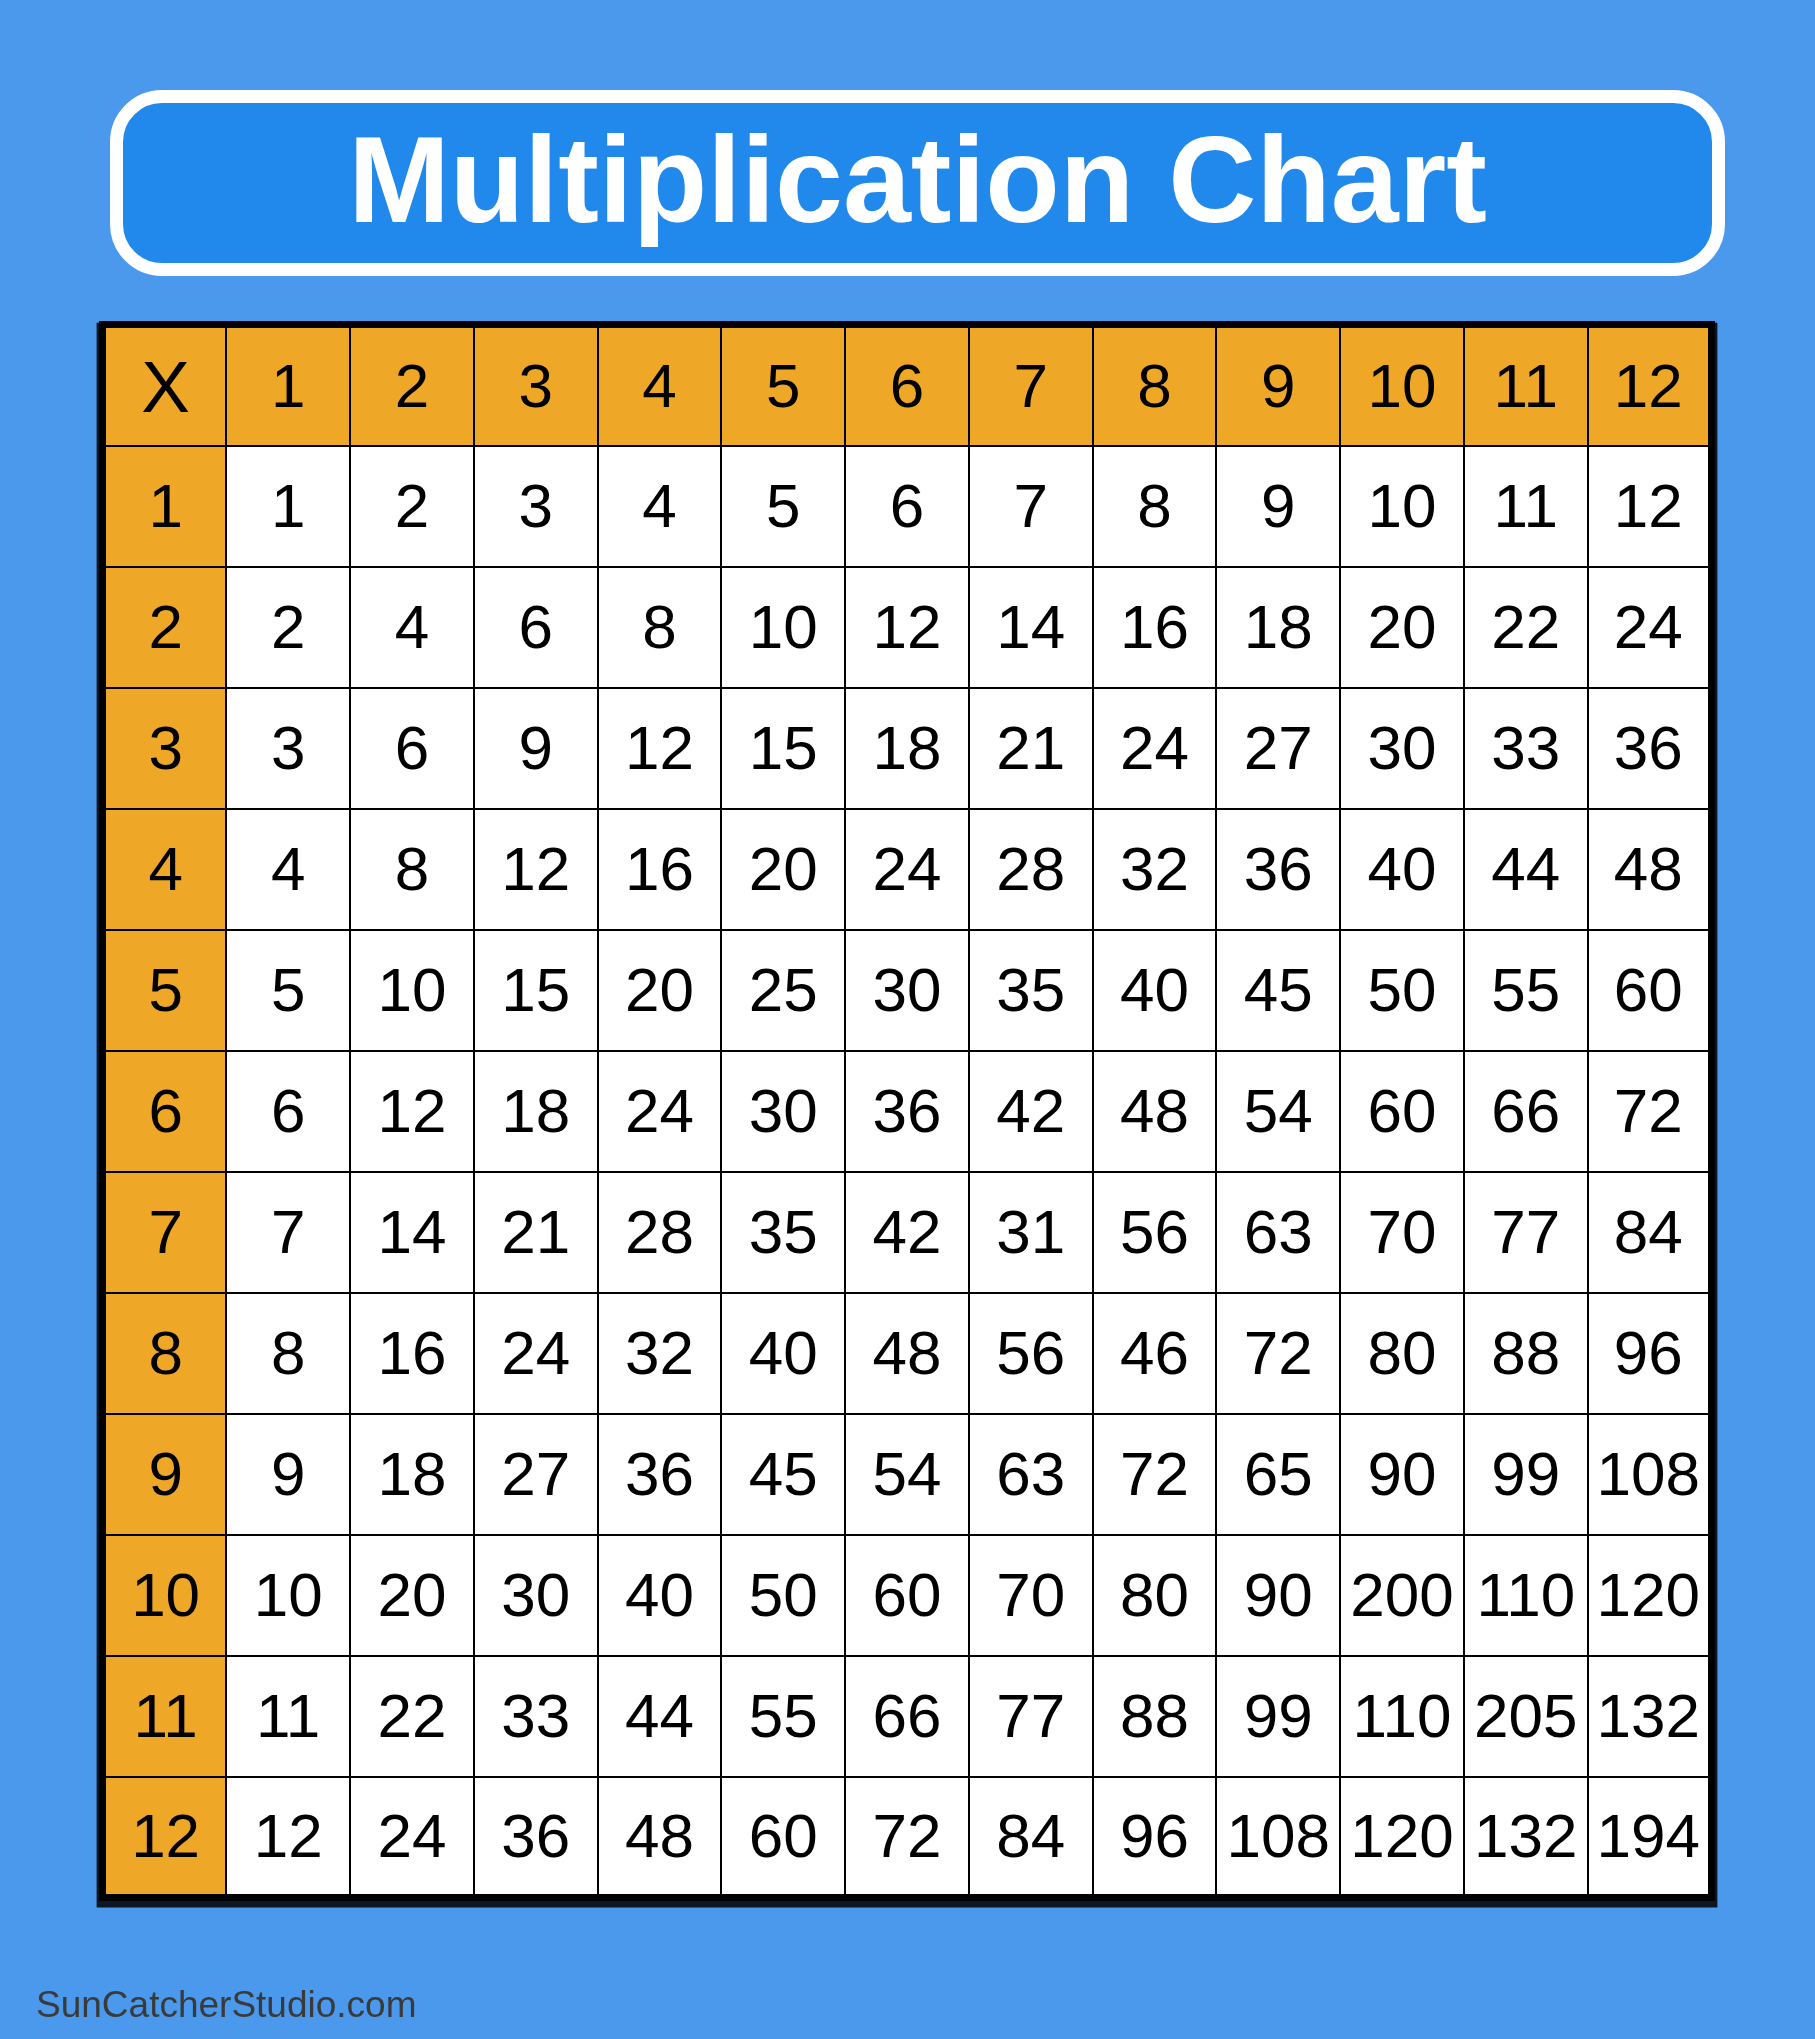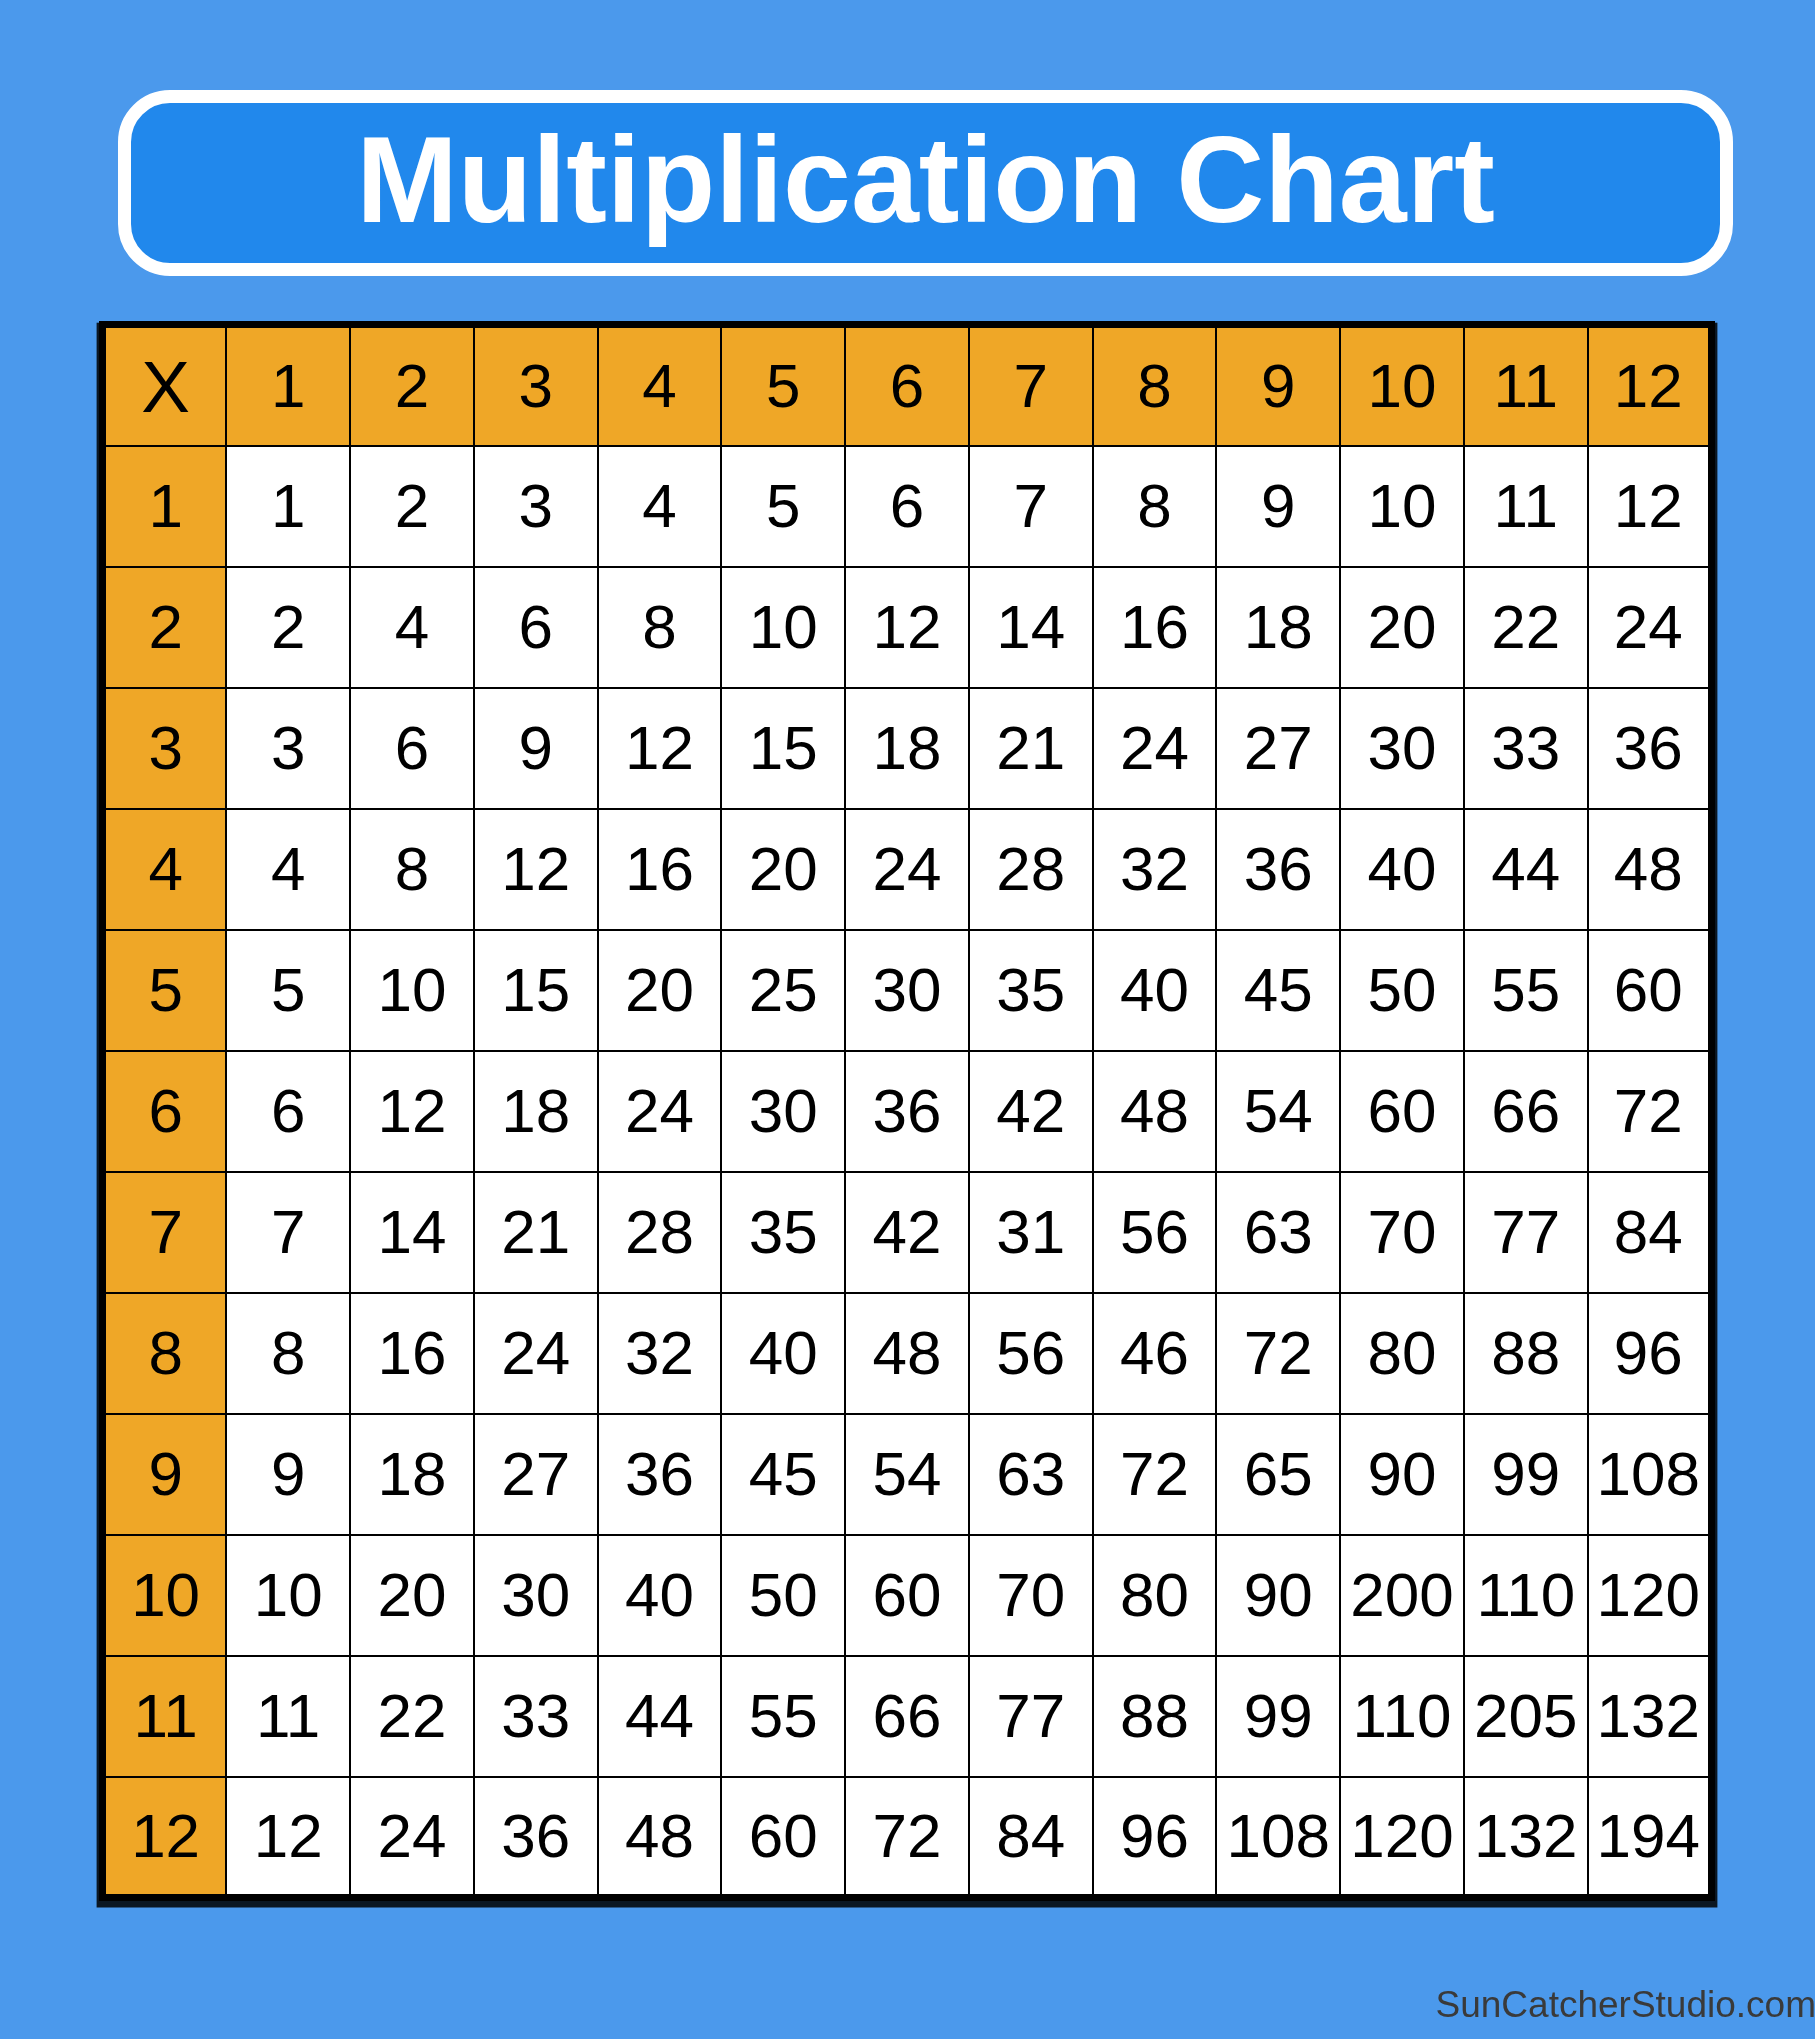--- a/index.html
+++ b/index.html
@@ -21,21 +21,21 @@
     font-family: "Liberation Sans", sans-serif;
     overflow: hidden;
   }
   .page {
     position: relative;
     width: 1816px;
     height: 2040px;
   }
   .banner {
     position: absolute;
-    left: 118px;
+    left: 110px;
     top: 90px;
     width: 1615px;
     height: 186px;
     background: var(--banner-fill);
     border: 13px solid var(--banner-border);
     border-radius: 52px;
     display: flex;
     align-items: center;
     justify-content: center;
   }
@@ -76,21 +76,21 @@
     background: var(--cell-fill);
   }
   table.mult th.corner {
     font-size: 73px;
   }
   .footer {
     position: absolute;
     left: 0;
     top: 1983px;
     width: 100%;
-    text-align: right;
+    text-align: left;
     font-size: 37px;
     color: var(--footer-text);
     line-height: 1.2;
     padding-left: 36px;
   }
 </style>
 </head>
 <body>
 
 <div class="page">

